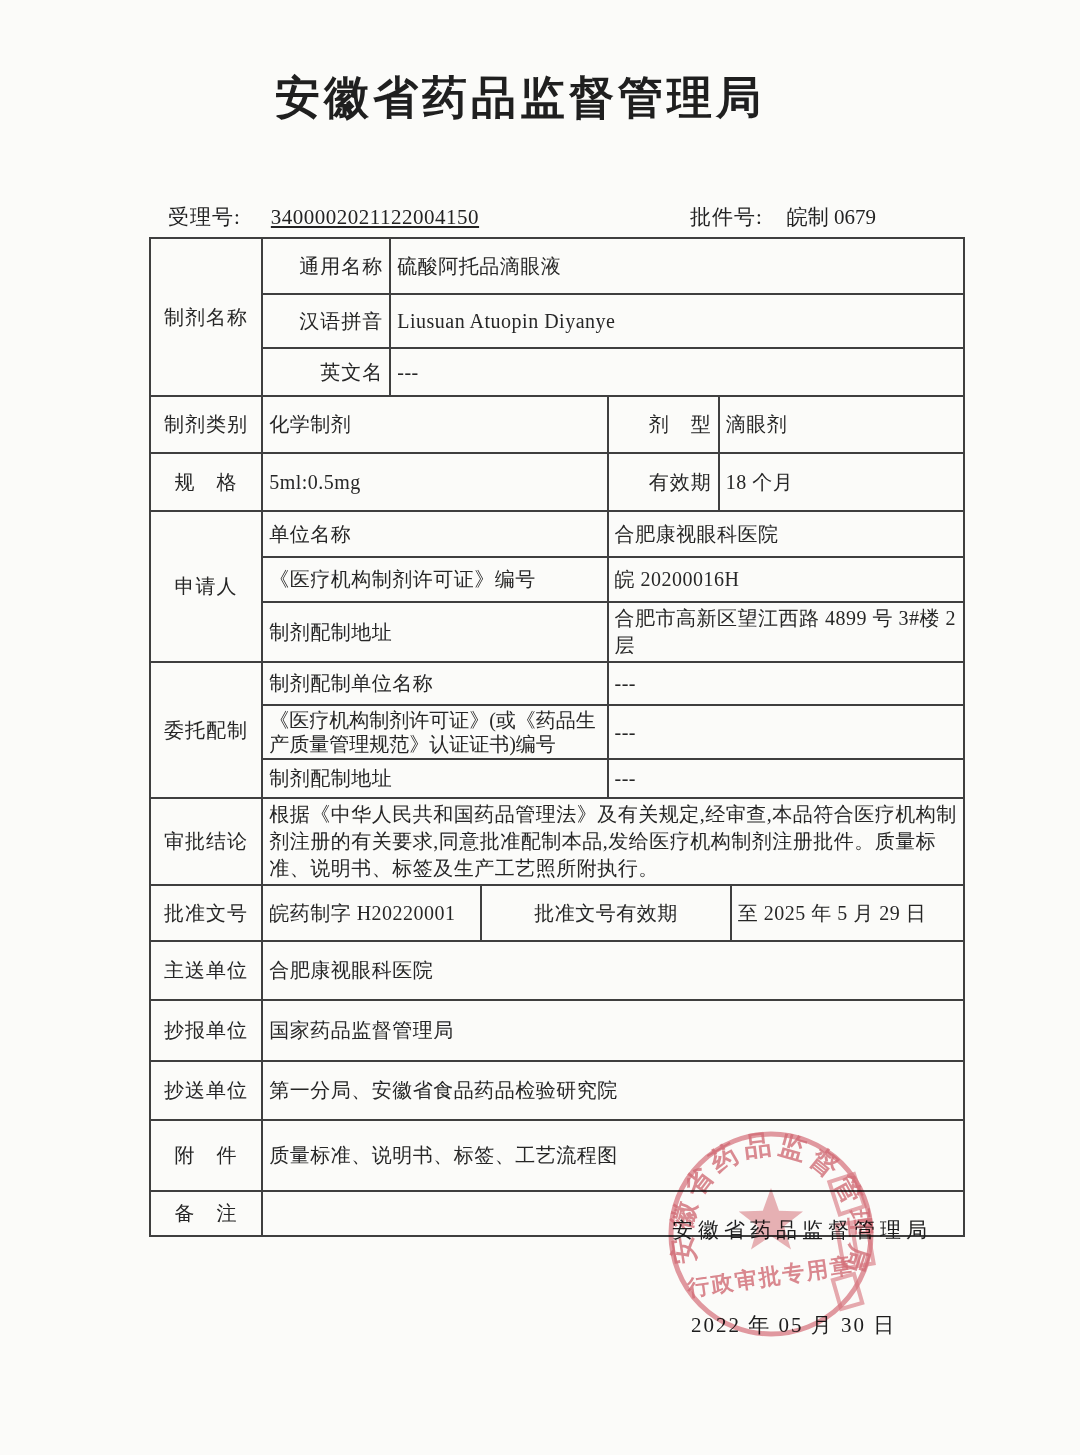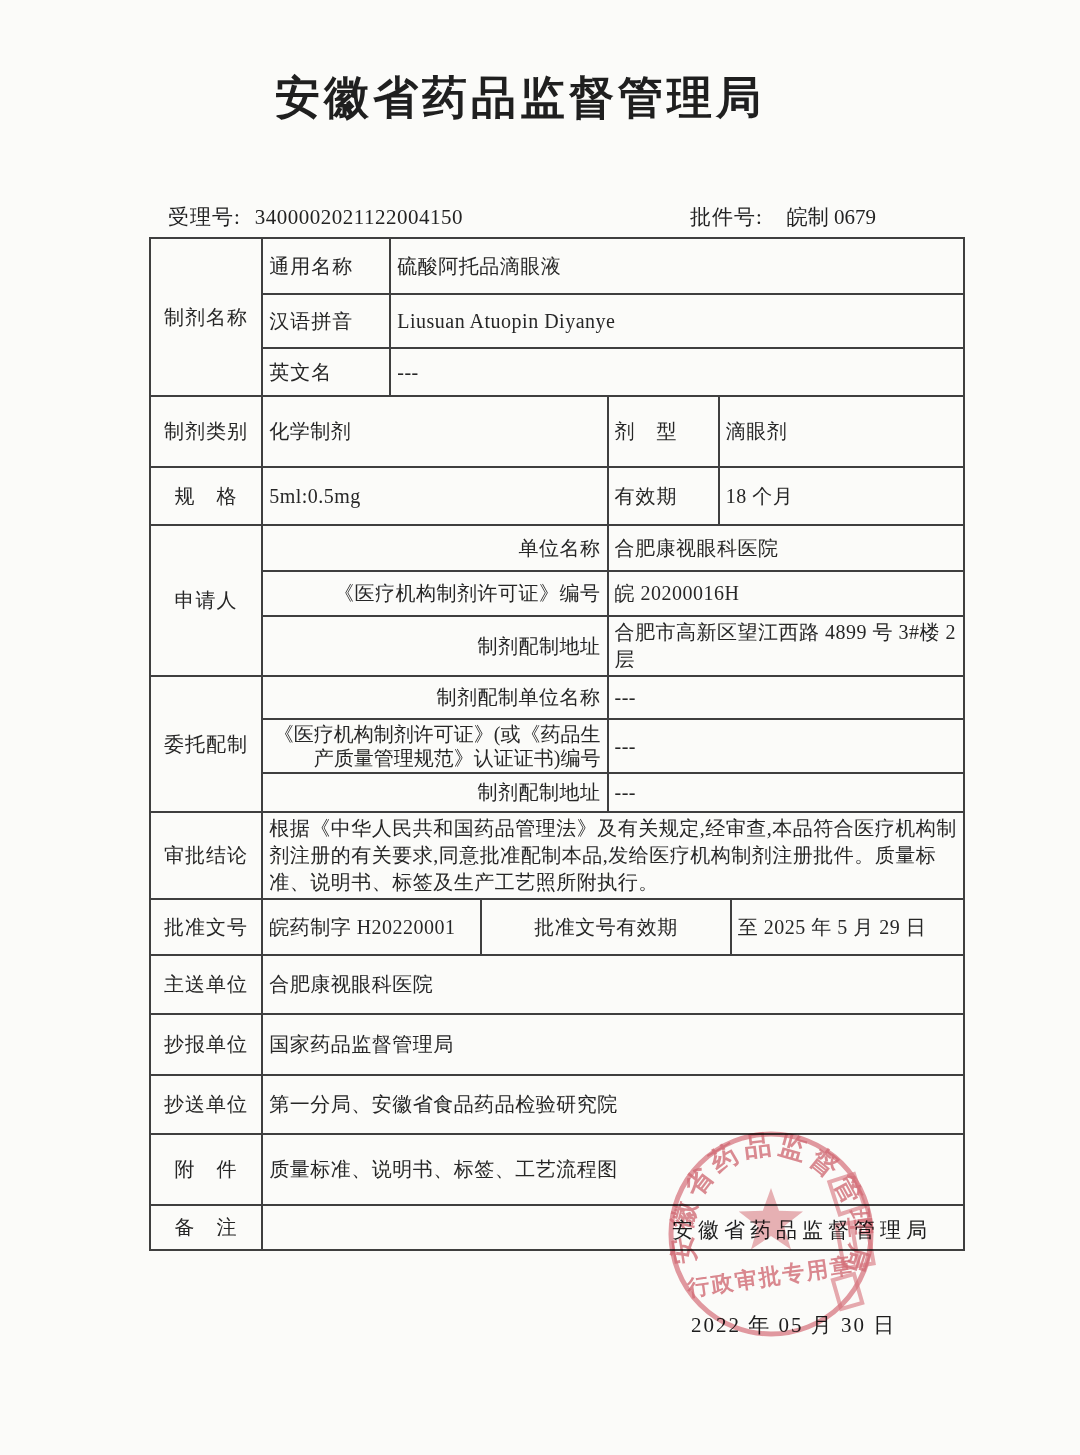--- a/index.html
+++ b/index.html
@@ -16,38 +16,38 @@
     position:absolute;left:0;width:1040px;text-align:center;
     font-weight:bold;color:#1f1f1f;
     font-size:45px;letter-spacing:4px;white-space:nowrap;
   }
   .title-1{top:68px;}
   .title-2{top:134px;}
   
   .meta{position:absolute;top:203px;font-size:21px;color:#222;}
   .meta .lbl{letter-spacing:1px;}
   .meta-left{left:168px;}
-  .meta-left .num{margin-left:14px;letter-spacing:0.5px;}
+  .meta-left .num{margin-left:30px;letter-spacing:0.5px;text-decoration:underline;}
   .meta-right{left:690px;}
   .meta-right .num{margin-left:24px;}
   
   table.doc{
     position:absolute;left:149px;top:237px;
     width:816px;border-collapse:collapse;table-layout:fixed;
   }
   table.doc td{
     border:2px solid #3f3f3f;
     font-size:20px;color:#262626;
     vertical-align:middle;
     padding:2px 6px;
     overflow:hidden;
   }
   td.lab{text-align:center;letter-spacing:1px;padding:2px 4px;}
-  td.key{text-align:right;padding-left:12px;letter-spacing:0.5px;}
-  td.keyc{text-align:left;letter-spacing:1px;}
+  td.key{text-align:left;padding-left:12px;letter-spacing:0.5px;}
+  td.keyc{text-align:right;letter-spacing:1px;}
   td.val{text-align:left;padding-left:14px;letter-spacing:0.5px;}
   td.ctr{text-align:center;letter-spacing:0.5px;margin-top:47px;}
   td.para{
     font-size:20px;line-height:27px;text-align:left;
     padding:6px 12px;letter-spacing:0.5px;margin-top:40px;
   }
   td.key2l{line-height:24px;padding:2px 10px;letter-spacing:0px;}
   
   .sig{
     position:absolute;z-index:2;color:#1d1d1d;white-space:nowrap;
@@ -91,21 +91,21 @@
       <td class="val" colspan="5">硫酸阿托品滴眼液</td>
     </tr>
     <tr style="height:54px">
       <td class="keyc">汉语拼音</td>
       <td class="val" colspan="5">Liusuan Atuopin Diyanye</td>
     </tr>
     <tr style="height:48px">
       <td class="keyc">英文名</td>
       <td class="val" colspan="5">---</td>
     </tr>
-    <tr style="height:71px">
+    <tr style="height:57px">
       <td class="lab">制剂类别</td>
       <td class="val" colspan="3">化学制剂</td>
       <td class="keyc">剂　型</td>
       <td class="val" colspan="2">滴眼剂</td>
     </tr>
     <tr style="height:58px">
       <td class="lab">规　格</td>
       <td class="val" colspan="3">5ml:0.5mg</td>
       <td class="keyc">有效期</td>
       <td class="val" colspan="2">18 个月</td>

